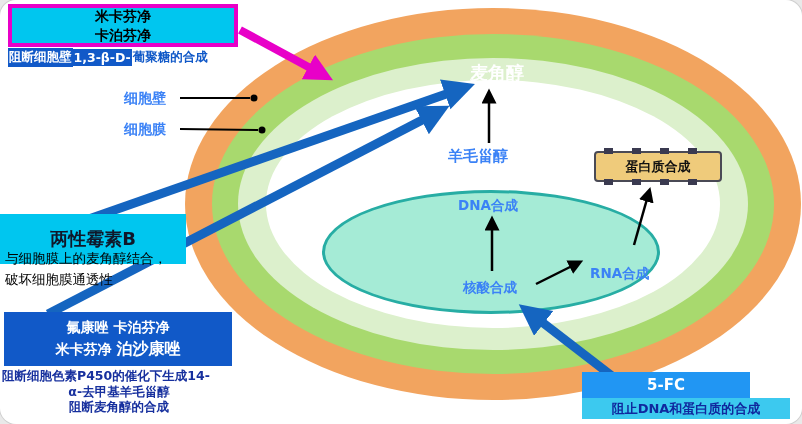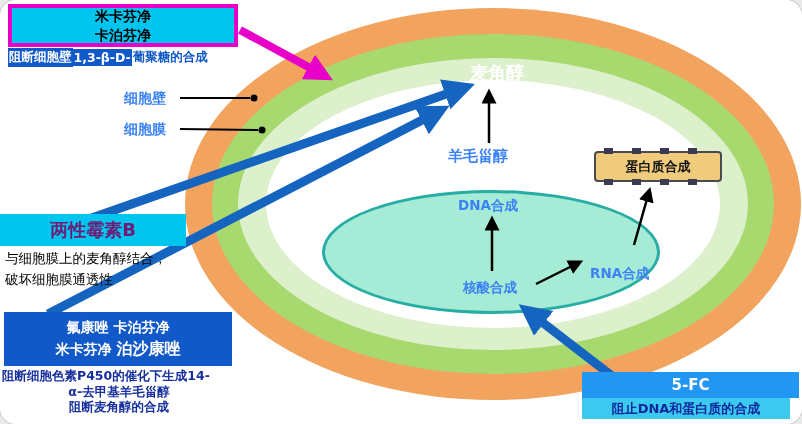--- a/index.html
+++ b/index.html
@@ -53,43 +53,43 @@
     font-size:14px; font-weight:bold; color:#000; line-height:1.3; text-align:center;
   }
   .echino-caption{
     position:absolute; left:8px; top:48px; height:18px; font-size:12.5px; font-weight:bold;
     display:flex; align-items:center; white-space:nowrap;
   }
   .echino-caption .on-blue{ background:#1159C8; color:#ffffff; padding:1px 1px; }
   .echino-caption .navy   { color:#1159C8; padding-left:1px; }
 
   .ampho-box{
-    position:absolute; left:0px; top:214px; width:186px; height:32px;
-    background:#00C6EF; color:#701a75; font-weight:bold; font-size:18px;
+    position:absolute; left:0px; top:214px; width:186px; height:50px;
+    background:#00C6EF; color:#0f172a; font-weight:bold; font-size:18px;
     display:flex; align-items:center; justify-content:center;
   }
   .ampho-desc{ position:absolute; left:5px; font-size:13.5px; color:#000; white-space:nowrap; }
   #amphoDesc1{ top:250px; }
   #amphoDesc2{ top:271px; }
 
   .azole-box{
     position:absolute; left:4px; top:312px; width:228px; height:54px;
     background:#1159C8; color:#ffffff; font-weight:bold;
     display:flex; flex-direction:column; align-items:center; justify-content:center;
     font-size:14px; line-height:1.4; text-align:center;
   }
   .azole-box .big{ font-size:16px; }
   .azole-desc{ position:absolute; left:2px; width:234px; font-size:12.5px; font-weight:bold;
                color:#17309E; white-space:nowrap; }
   #azoleDesc1{ top:368px; text-align:left; }
   #azoleDesc2{ top:384px; text-align:center; }
   #azoleDesc3{ top:399px; text-align:center; }
 
   .fc-box{
-    position:absolute; left:582px; top:372px; width:217px; height:26px;
+    position:absolute; left:582px; top:372px; width:168px; height:26px;
     background:#2196F3; color:#ffffff; font-weight:bold; font-size:15px;
     display:flex; align-items:center; justify-content:center;
   }
   .fc-caption{
     position:absolute; left:582px; top:398px; width:208px; height:21px;
     background:#3CC9EF; color:#10289E; font-weight:bold; font-size:13px;
     display:flex; align-items:center; justify-content:center;
   }
 </style>
 </head>

